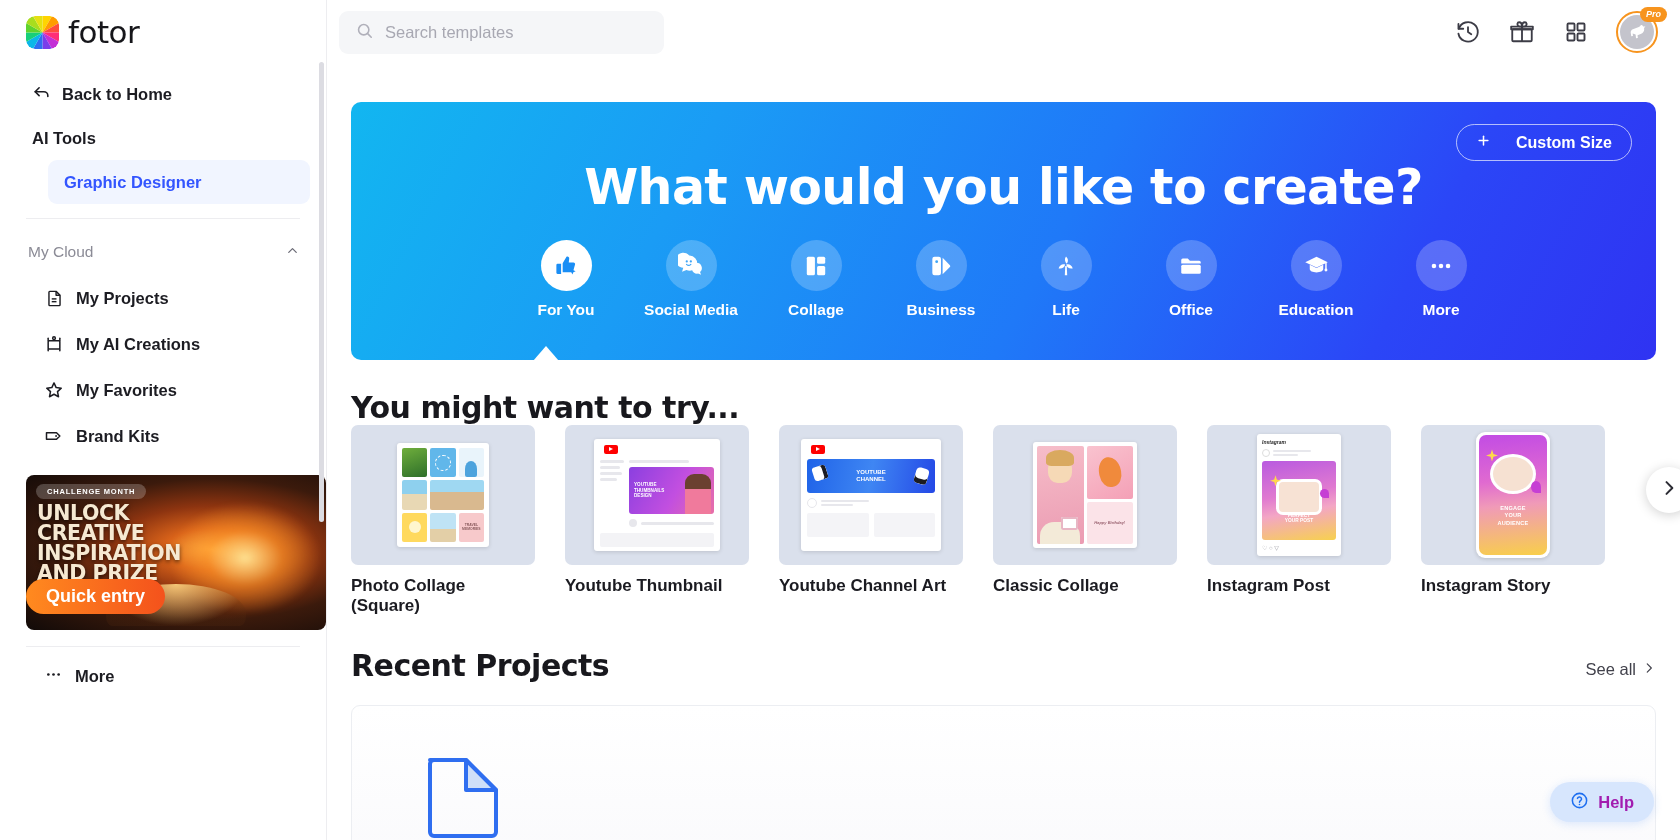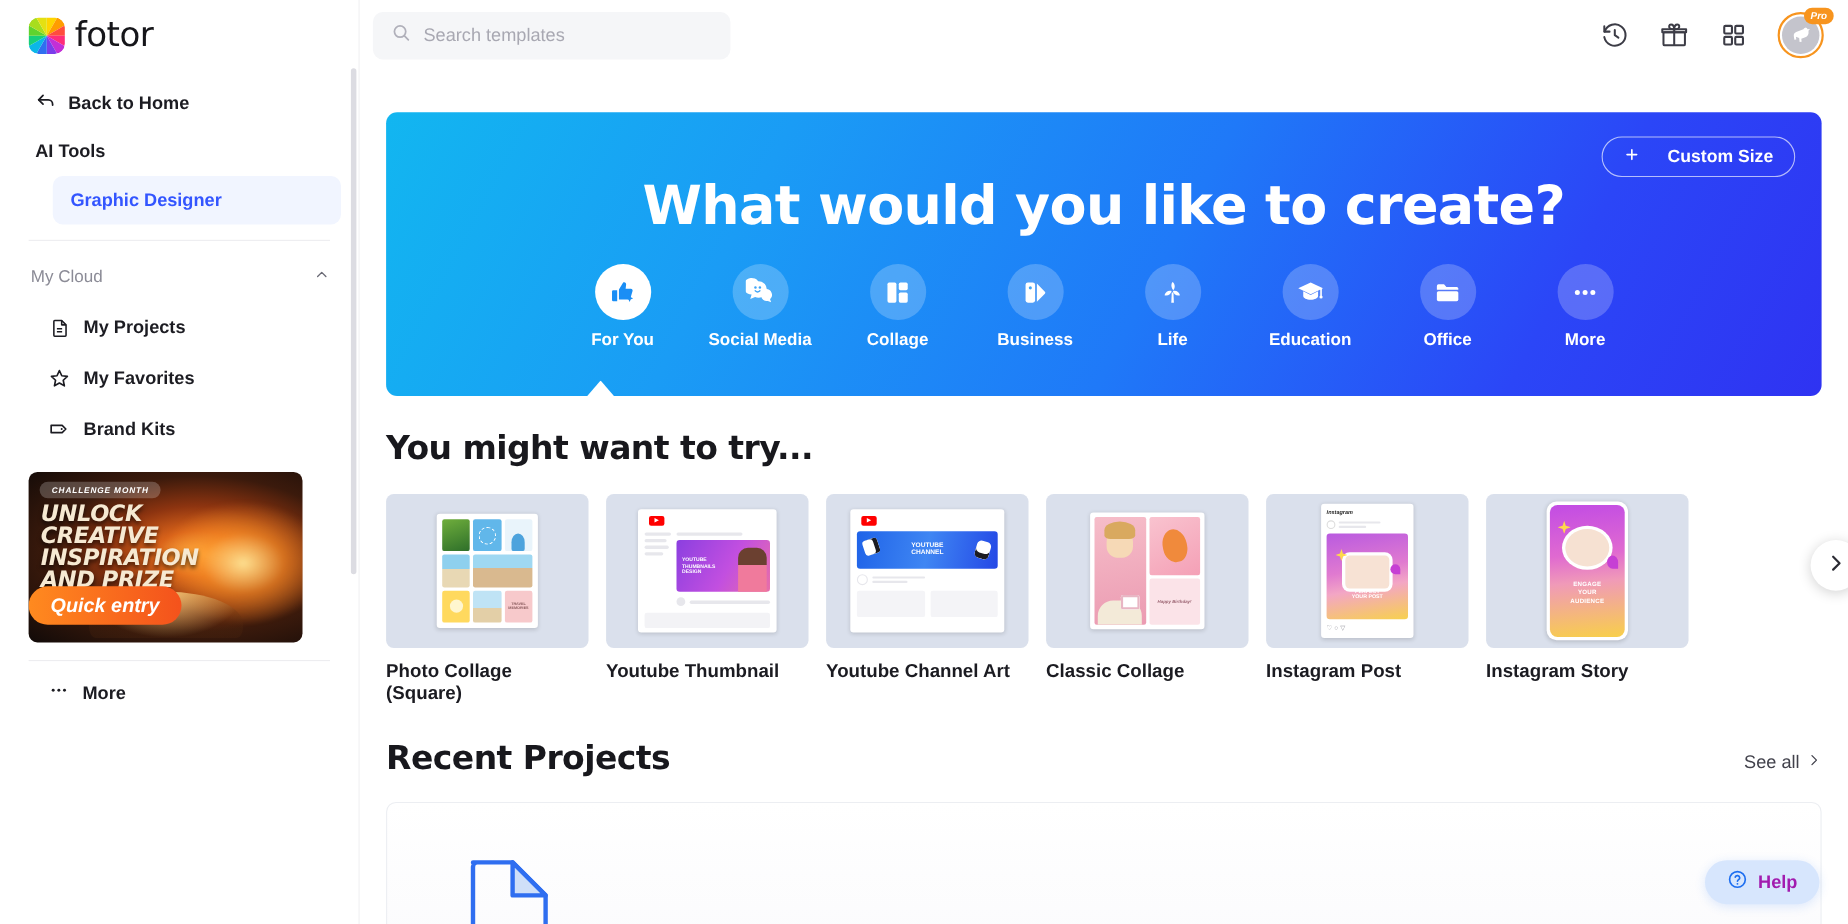--- a/index.html
+++ b/index.html
@@ -40,24 +40,23 @@
   .nav-sub {
     display: flex; align-items: center; gap: 12px;
     height: 46px; padding: 0 16px 0 28px; margin: 0 16px;
     font-size: 16.5px; font-weight: 600; color: #1c1c22; cursor: pointer; border-radius: 9px;
   }
   .nav-sub .ic { width: 20px; height: 20px; flex: 0 0 20px; display: flex; align-items: center; justify-content: center; }
 
   
   .promo-wrap { padding: 16px 26px 0 26px; }
   .promo {
-    position: relative; width: 249px; height: 155px; border-radius: 8px; overflow: hidden;
+    position: relative; width: 300px; height: 155px; border-radius: 8px; overflow: hidden;
     background: radial-gradient(ellipse at 62% 48%, #ffb347 0%, #d9631a 18%, #8d3410 38%, #3b1a0c 62%, #110a08 100%);
     cursor: pointer;
-    font-style: italic;
   }
   .promo .glow {
     position: absolute; left: 48%; top: 18%; width: 150px; height: 110px;
     background: radial-gradient(ellipse at center, rgba(255,230,150,.95) 0%, rgba(255,150,40,.6) 35%, rgba(120,40,10,0) 72%);
     filter: blur(2px);
   }
   .promo .book {
     position: absolute; left: 50%; bottom: 4px; transform: translateX(-50%);
     width: 140px; height: 42px;
     background: radial-gradient(ellipse at center top, rgba(255,214,130,.9), rgba(90,45,15,.2) 70%);
@@ -144,21 +143,21 @@
     position: absolute; left: 182px; bottom: -1px; width: 26px; height: 15px;
     background: #fff; clip-path: polygon(50% 0%, 100% 100%, 0% 100%);
     border-radius: 4px 4px 0 0;
   }
 
   
   .sec-head { display: flex; align-items: flex-end; justify-content: space-between; margin-top: 30px; }
   .sec-title { font-size: 30px; font-weight: 800; letter-spacing: -0.5px; color: #18181d; font-family: "DejaVu Sans", sans-serif; }
   .see-all { display: flex; align-items: center; gap: 6px; font-size: 16.5px; color: #41414b; cursor: pointer; padding-bottom: 4px; }
 
-  .tpl-row { display: flex; gap: 16px; margin-top: 24px; position: relative; }
+  .tpl-row { display: flex; gap: 30px; position: relative; }
   .tpl { width: 184px; cursor: pointer; flex: 0 0 184px; }
   .tpl-thumb {
     width: 184px; height: 140px; border-radius: 7px; background: #dae0ec;
     display: flex; align-items: center; justify-content: center; overflow: hidden; position: relative;
   }
   .tpl-name { margin-top: 11px; font-size: 17px; font-weight: 700; color: #1b1b21; line-height: 1.18; }
   .carousel-next {
     position: absolute; right: -36px; top: 42px; width: 46px; height: 46px; border-radius: 50%;
     background: #fff; box-shadow: 0 2px 12px rgba(0,0,0,.18);
     display: flex; align-items: center; justify-content: center; cursor: pointer; z-index: 4;
@@ -256,20 +255,33 @@
             <path d="M14 3 H6 a1 1 0 0 0-1 1 v16 a1 1 0 0 0 1 1 h12 a1 1 0 0 0 1-1 V8 Z"></path>
             <path d="M14 3 v5 h5"></path>
             <path d="M8.5 12.5 h6"></path>
             <path d="M8.5 16 h6"></path>
           </svg>
       </span>
       <span>My Projects</span>
     </div>
     <div class="nav-sub">
       <span class="ic">
+        <svg width="20" height="20" viewBox="0 0 24 24" fill="none" stroke="#1c1c22" stroke-width="1.8" stroke-linecap="round" stroke-linejoin="round">
+            <rect x="5" y="8" width="14" height="10" rx="1.2"></rect>
+            <path d="M5 8 V5"></path>
+            <path d="M19 8 V5"></path>
+            <circle cx="12" cy="5" r="1.6"></circle>
+            <path d="M5 18 v2"></path>
+            <path d="M19 18 v2"></path>
+          </svg>
+      </span>
+      <span>My AI Creations</span>
+    </div>
+    <div class="nav-sub">
+      <span class="ic">
         <svg width="20" height="20" viewBox="0 0 24 24" fill="none" stroke="#1c1c22" stroke-width="1.8" stroke-linejoin="round">
             <path d="M12 3.5 l2.6 5.6 6.1 .7 -4.5 4.2 1.2 6.1 -5.4 -3 -5.4 3 1.2 -6.1 -4.5 -4.2 6.1 -.7 Z"></path>
           </svg>
       </span>
       <span>My Favorites</span>
     </div>
     <div class="nav-sub">
       <span class="ic">
         <svg width="20" height="20" viewBox="0 0 24 24" fill="none" stroke="#1c1c22" stroke-width="1.8" stroke-linejoin="round">
             <path d="M3 8 h12 l4 4 -4 4 H3 Z"></path>
@@ -426,38 +438,38 @@
                 <path d="M12.2 10.6 c2.8-.8 5.4 .9 6 3.6 -2.8 .8-5.5-.9-6-3.6 Z"></path>
                 <path d="M11.2 10.6 c-2.8-.8-5.4 .9-6 3.6 2.8 .8 5.5-.9 6-3.6 Z"></path>
                 <path d="M11.3 12 h1.4 l.4 8.6 h-2.2 Z"></path>
               </svg>
             </span>
             <span class="cat-label">Life</span>
           </div>
 
           <div class="cat">
             <span class="cat-circle">
+              <svg width="26" height="26" viewBox="0 0 24 24" fill="#ffffff">
+                <path d="M3 6.4 a1.4 1.4 0 0 1 1.4-1.4 H9 l2 2.2 h8.6 A1.4 1.4 0 0 1 21 8.6 v1.1 H3 Z"></path>
+                <rect x="3" y="10.8" width="18" height="8.4" rx="1.4"></rect>
+              </svg>
+            </span>
+            <span class="cat-label">Office</span>
+          </div>
+
+          <div class="cat">
+            <span class="cat-circle">
               <svg width="27" height="27" viewBox="0 0 24 24" fill="#ffffff">
                 <path d="M12 4.2 L22 9 l-10 4.8 L2 9 Z"></path>
                 <path d="M6 11.4 v3.8 c0 1.7 2.7 3 6 3 s6-1.3 6-3 v-3.8 l-6 2.9 Z"></path>
                 <path d="M20.4 9.8 v5.1" stroke="#ffffff" stroke-width="1.3" fill="none" stroke-linecap="round"></path>
                 <circle cx="20.4" cy="16" r="1.3"></circle>
               </svg>
             </span>
             <span class="cat-label">Education</span>
-          </div>
-
-          <div class="cat">
-            <span class="cat-circle">
-              <svg width="26" height="26" viewBox="0 0 24 24" fill="#ffffff">
-                <path d="M3 6.4 a1.4 1.4 0 0 1 1.4-1.4 H9 l2 2.2 h8.6 A1.4 1.4 0 0 1 21 8.6 v1.1 H3 Z"></path>
-                <rect x="3" y="10.8" width="18" height="8.4" rx="1.4"></rect>
-              </svg>
-            </span>
-            <span class="cat-label">Office</span>
           </div>
 
           <div class="cat">
             <span class="cat-circle">
               <svg width="26" height="26" viewBox="0 0 24 24" fill="#ffffff">
                   <circle cx="5.5" cy="12" r="2.1"></circle>
                   <circle cx="12" cy="12" r="2.1"></circle>
                   <circle cx="18.5" cy="12" r="2.1"></circle>
                 </svg>
             </span>

